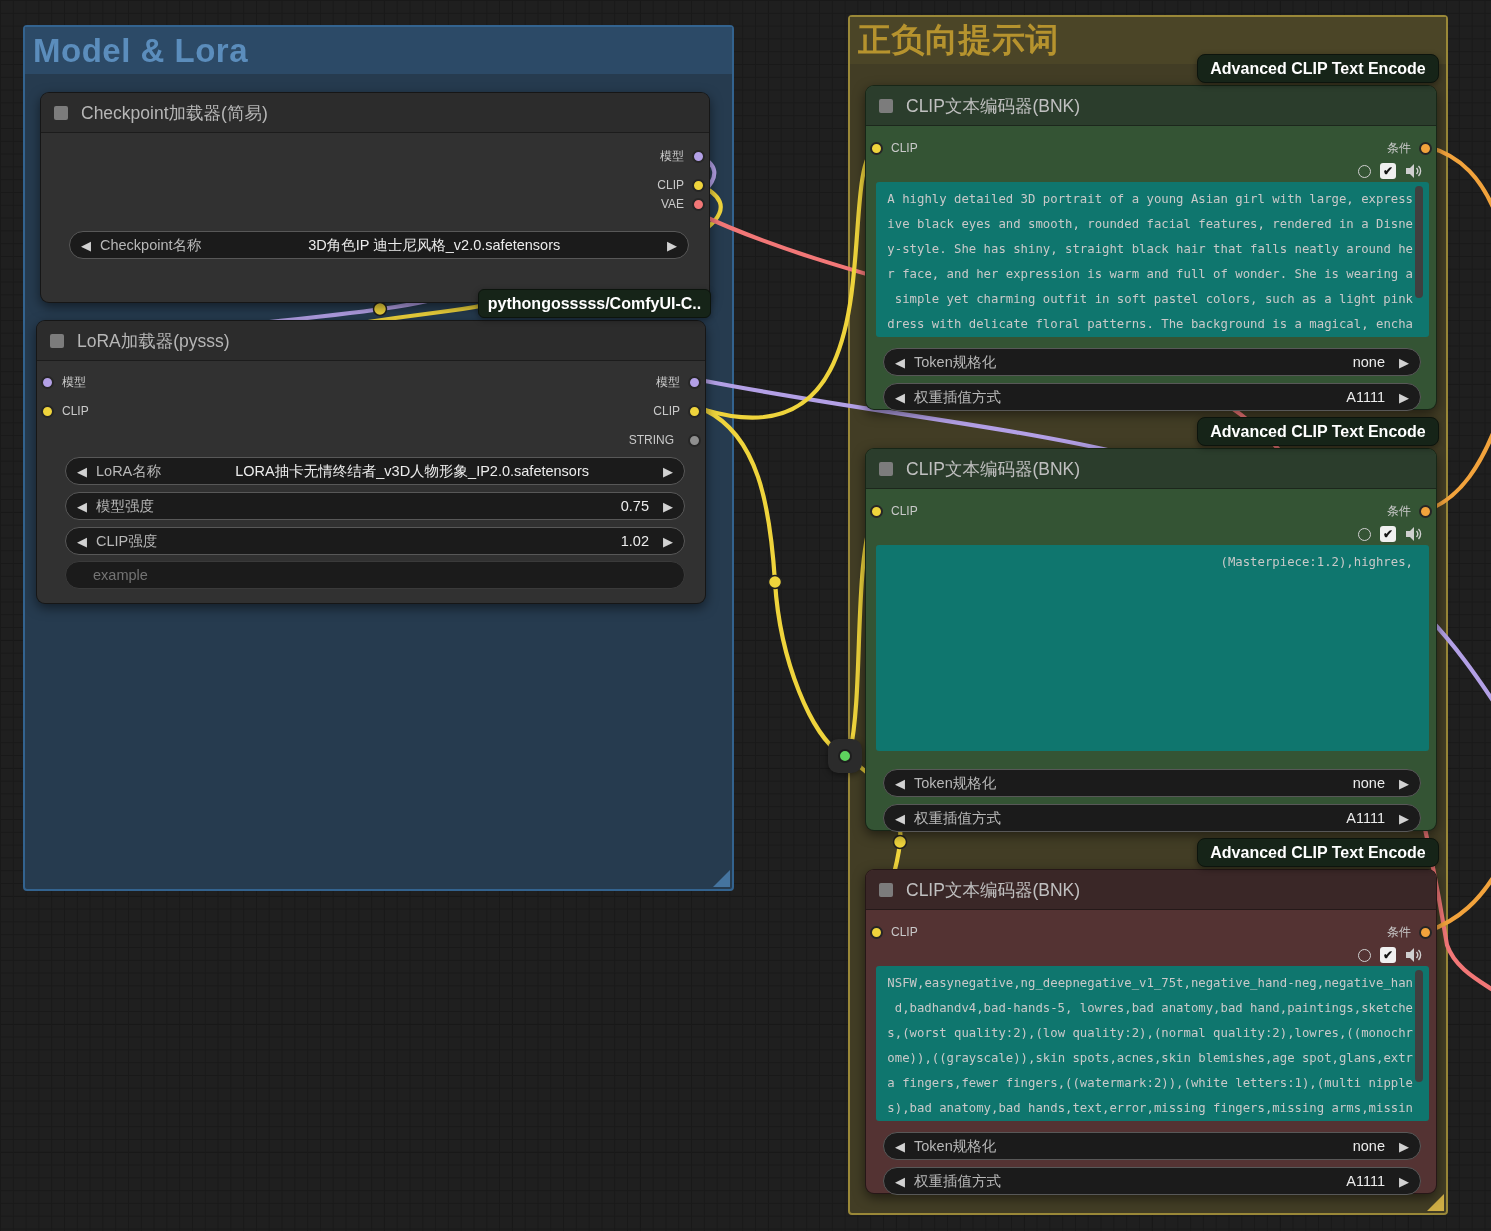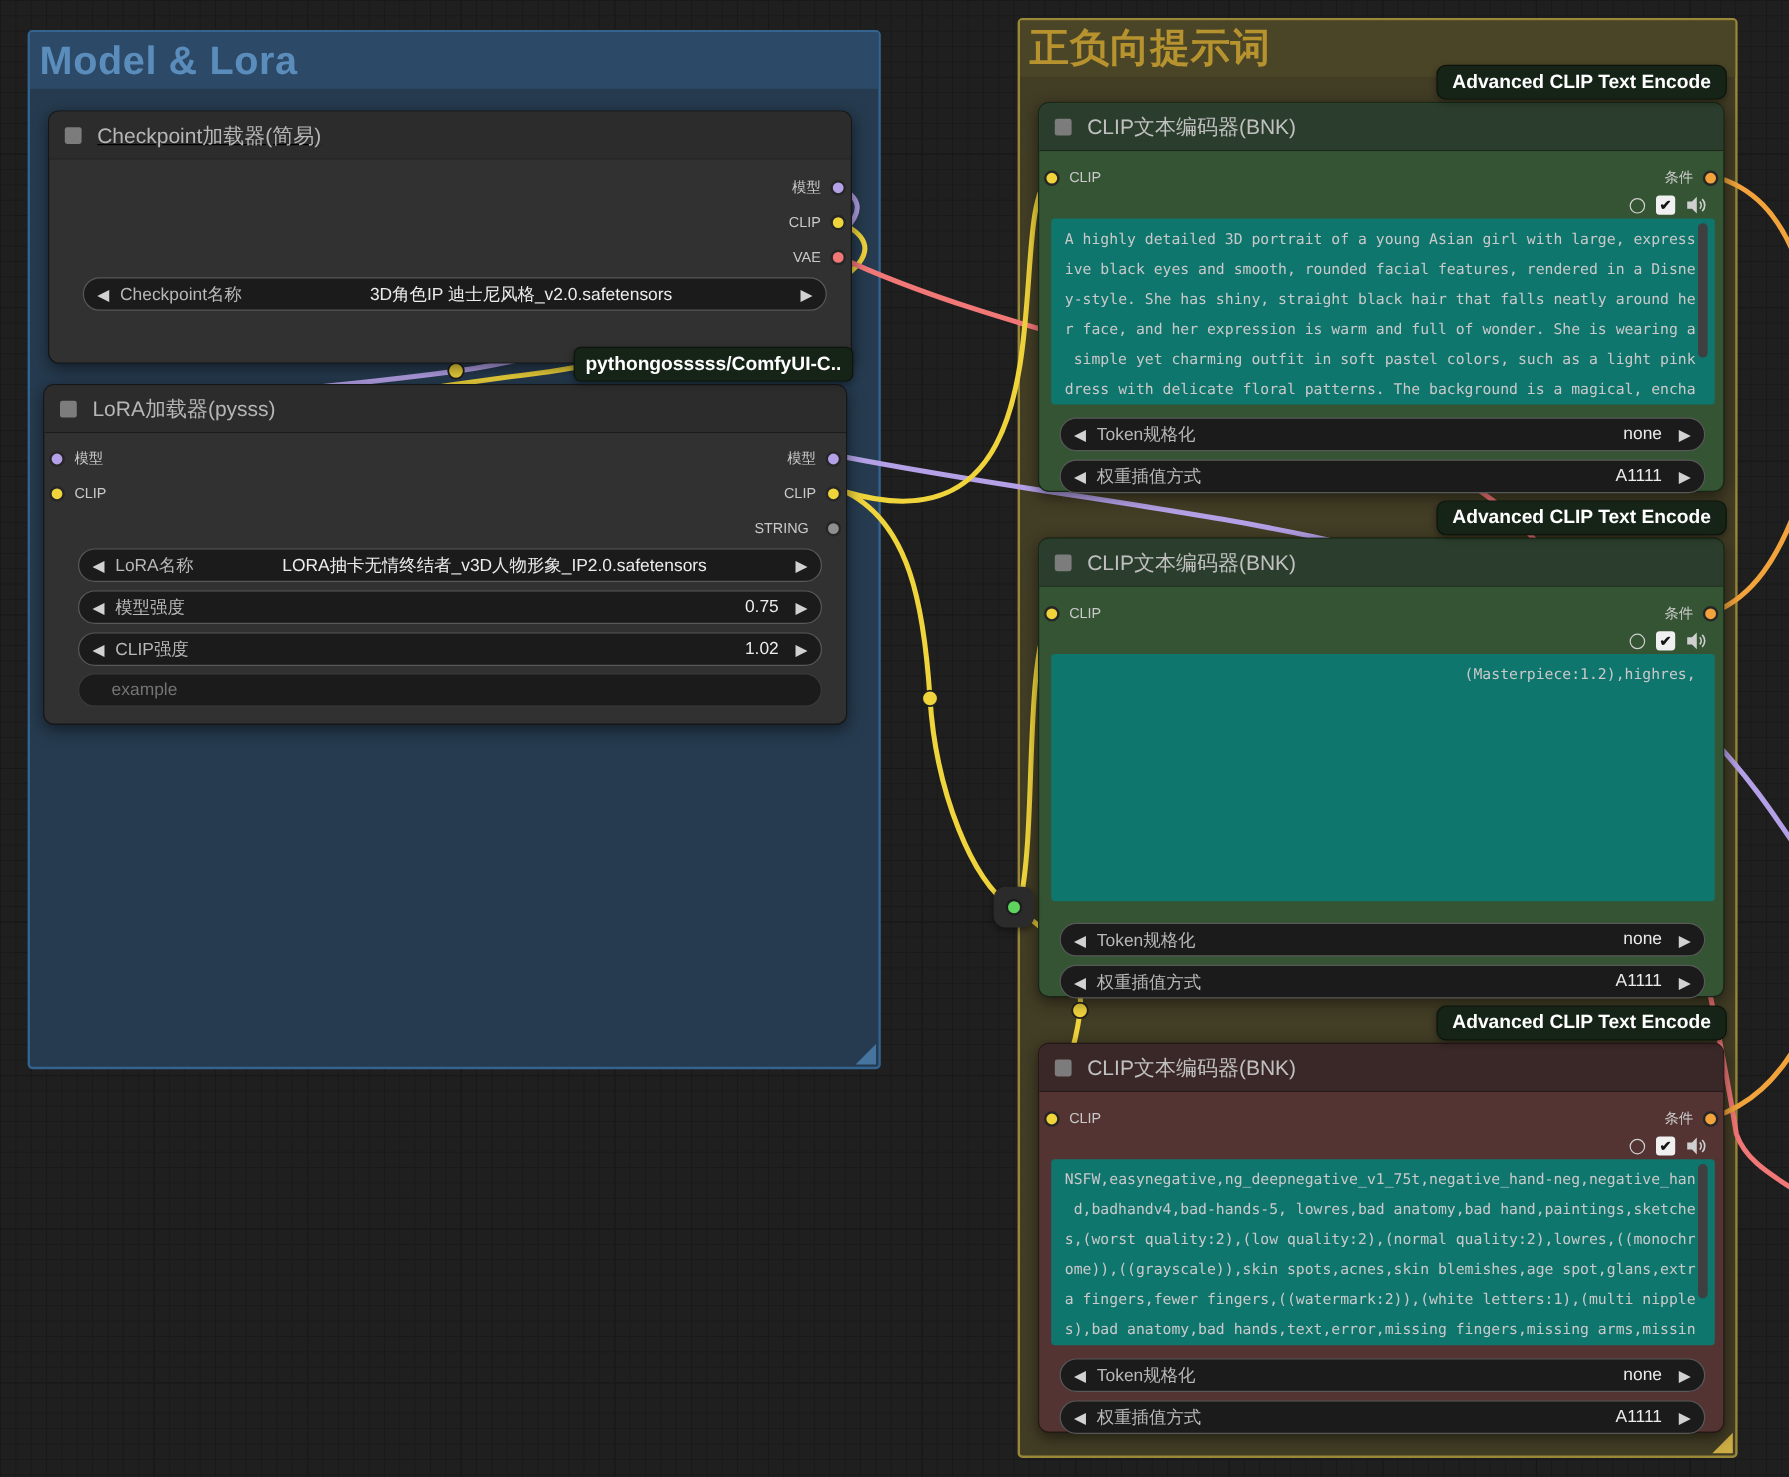--- a/index.html
+++ b/index.html
@@ -105,34 +105,34 @@
     <path d="M 850 752 C 864 690 853 558 875 510" stroke="#efd43c"></path>
     <path d="M 851 760 C 890 788 903 812 900 842 C 897 872 884 906 875 931" stroke="#efd43c"></path>
     <path d="M 1428 147 C 1462 156 1482 180 1496 214" stroke="#f2a33c"></path>
     <path d="M 1428 510 C 1462 497 1482 462 1496 426" stroke="#f2a33c"></path>
     <path d="M 1428 931 C 1460 920 1480 899 1496 873" stroke="#f2a33c"></path>
     <circle cx="380" cy="309" r="6.5" stroke="#202020" stroke-width="1.5" fill="#efd43c"></circle>
     <circle cx="775" cy="582" r="6.5" stroke="#202020" stroke-width="1.5" fill="#efd43c"></circle>
     <circle cx="900" cy="842" r="6.5" stroke="#202020" stroke-width="1.5" fill="#efd43c"></circle>
   </svg>
 
-  <div class="node n-gray" style="left:40px;top:92px;width:670px;height:211px;text-decoration:underline;">
+  <div class="node n-gray" style="left:40px;top:92px;width:670px;height:211px;">
     <div class="nheader">
       <span class="nicon"></span>
       <span class="ntitle">Checkpoint加载器(简易)</span>
     </div>
     <div class="prow out" style="top:53px;">
       <span>模型</span>
       <span class="pdot c-model"></span>
     </div>
     <div class="prow out" style="top:82px;">
       <span>CLIP</span>
       <span class="pdot c-clip"></span>
     </div>
-    <div class="prow out" style="top:111px;">
+    <div class="prow out" style="top:101px;">
       <span>VAE</span>
       <span class="pdot c-vae"></span>
     </div>
     <div class="pill" style="left:28px;top:138px;width:620px;">
       <span class="arr">◀</span>
       <span class="plbl">Checkpoint名称</span>
       <span class="pval center">3D角色IP 迪士尼风格_v2.0.safetensors</span>
       <span class="arr">▶</span>
     </div>
   </div>

